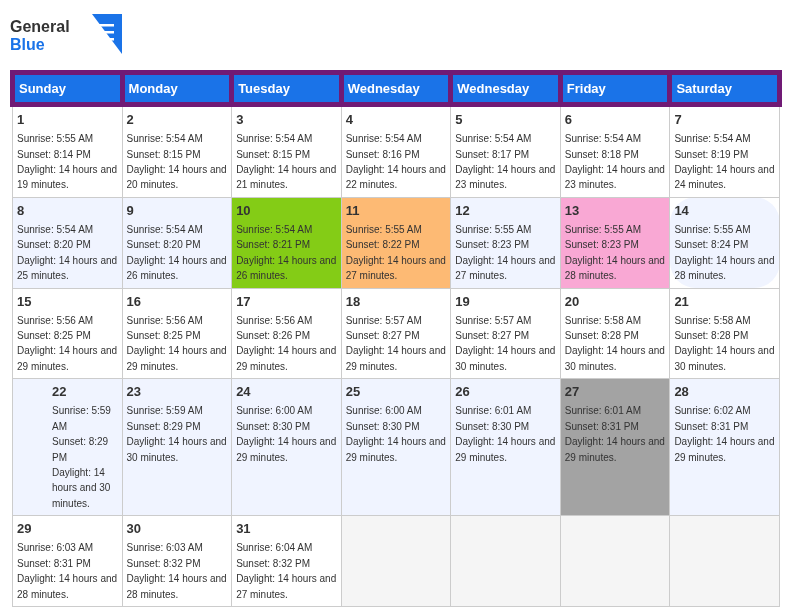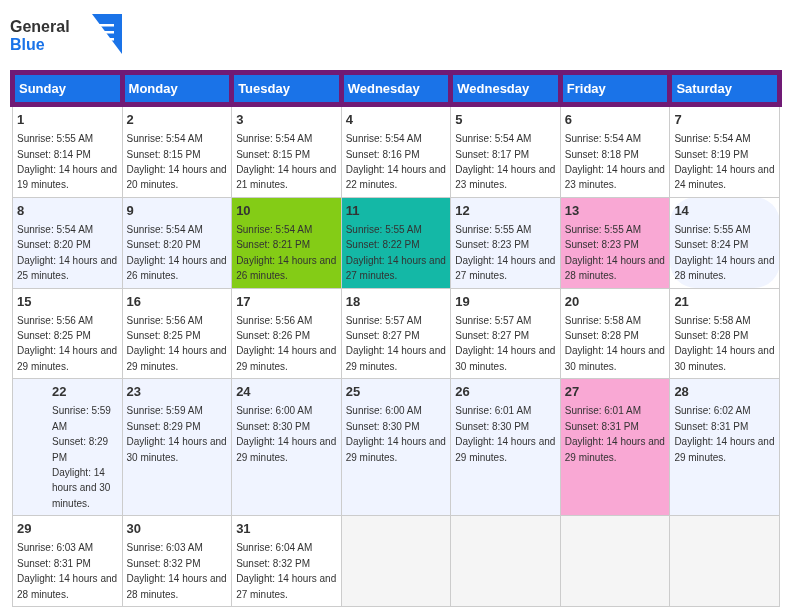--- a/index.html
+++ b/index.html
@@ -130,41 +130,41 @@
         <td><span class="day-number">3</span><span class="day-info">Sunrise: 5:54 AM<br>Sunset: 8:15 PM<br>Daylight: 14 hours and 21 minutes.</span></td>
         <td><span class="day-number">4</span><span class="day-info">Sunrise: 5:54 AM<br>Sunset: 8:16 PM<br>Daylight: 14 hours and 22 minutes.</span></td>
         <td><span class="day-number">5</span><span class="day-info">Sunrise: 5:54 AM<br>Sunset: 8:17 PM<br>Daylight: 14 hours and 23 minutes.</span></td>
         <td><span class="day-number">6</span><span class="day-info">Sunrise: 5:54 AM<br>Sunset: 8:18 PM<br>Daylight: 14 hours and 23 minutes.</span></td>
         <td><span class="day-number">7</span><span class="day-info">Sunrise: 5:54 AM<br>Sunset: 8:19 PM<br>Daylight: 14 hours and 24 minutes.</span></td>
       </tr>
       <tr>
         <td style="background: rgb(240, 244, 255);"><span class="day-number">8</span><span class="day-info">Sunrise: 5:54 AM<br>Sunset: 8:20 PM<br>Daylight: 14 hours and 25 minutes.</span></td>
         <td style="background: rgb(240, 244, 255);"><span class="day-number">9</span><span class="day-info">Sunrise: 5:54 AM<br>Sunset: 8:20 PM<br>Daylight: 14 hours and 26 minutes.</span></td>
         <td style="background: #84cc16;"><span class="day-number">10</span><span class="day-info">Sunrise: 5:54 AM<br>Sunset: 8:21 PM<br>Daylight: 14 hours and 26 minutes.</span></td>
-        <td style="background: #14b8a6;"><span class="day-number">11</span><span class="day-info">Sunrise: 5:55 AM<br>Sunset: 8:22 PM<br>Daylight: 14 hours and 27 minutes.</span></td>
+        <td style="background: #fdba74;"><span class="day-number">11</span><span class="day-info">Sunrise: 5:55 AM<br>Sunset: 8:22 PM<br>Daylight: 14 hours and 27 minutes.</span></td>
         <td style="background: rgb(240, 244, 255);"><span class="day-number">12</span><span class="day-info">Sunrise: 5:55 AM<br>Sunset: 8:23 PM<br>Daylight: 14 hours and 27 minutes.</span></td>
         <td style="background: #f9a8d4;"><span class="day-number">13</span><span class="day-info">Sunrise: 5:55 AM<br>Sunset: 8:23 PM<br>Daylight: 14 hours and 28 minutes.</span></td>
         <td style="background: rgb(240, 244, 255); border-radius: 26px;"><span class="day-number">14</span><span class="day-info">Sunrise: 5:55 AM<br>Sunset: 8:24 PM<br>Daylight: 14 hours and 28 minutes.</span></td>
       </tr>
       <tr>
         <td><span class="day-number">15</span><span class="day-info">Sunrise: 5:56 AM<br>Sunset: 8:25 PM<br>Daylight: 14 hours and 29 minutes.</span></td>
         <td><span class="day-number">16</span><span class="day-info">Sunrise: 5:56 AM<br>Sunset: 8:25 PM<br>Daylight: 14 hours and 29 minutes.</span></td>
         <td><span class="day-number">17</span><span class="day-info">Sunrise: 5:56 AM<br>Sunset: 8:26 PM<br>Daylight: 14 hours and 29 minutes.</span></td>
         <td><span class="day-number">18</span><span class="day-info">Sunrise: 5:57 AM<br>Sunset: 8:27 PM<br>Daylight: 14 hours and 29 minutes.</span></td>
         <td><span class="day-number">19</span><span class="day-info">Sunrise: 5:57 AM<br>Sunset: 8:27 PM<br>Daylight: 14 hours and 30 minutes.</span></td>
         <td><span class="day-number">20</span><span class="day-info">Sunrise: 5:58 AM<br>Sunset: 8:28 PM<br>Daylight: 14 hours and 30 minutes.</span></td>
         <td><span class="day-number">21</span><span class="day-info">Sunrise: 5:58 AM<br>Sunset: 8:28 PM<br>Daylight: 14 hours and 30 minutes.</span></td>
       </tr>
       <tr>
         <td style="background: rgb(240, 244, 255); padding-left: 39px;"><span class="day-number">22</span><span class="day-info">Sunrise: 5:59 AM<br>Sunset: 8:29 PM<br>Daylight: 14 hours and 30 minutes.</span></td>
         <td style="background: rgb(240, 244, 255);"><span class="day-number">23</span><span class="day-info">Sunrise: 5:59 AM<br>Sunset: 8:29 PM<br>Daylight: 14 hours and 30 minutes.</span></td>
         <td style="background: rgb(240, 244, 255);"><span class="day-number">24</span><span class="day-info">Sunrise: 6:00 AM<br>Sunset: 8:30 PM<br>Daylight: 14 hours and 29 minutes.</span></td>
         <td style="background: rgb(240, 244, 255);"><span class="day-number">25</span><span class="day-info">Sunrise: 6:00 AM<br>Sunset: 8:30 PM<br>Daylight: 14 hours and 29 minutes.</span></td>
         <td style="background: rgb(240, 244, 255);"><span class="day-number">26</span><span class="day-info">Sunrise: 6:01 AM<br>Sunset: 8:30 PM<br>Daylight: 14 hours and 29 minutes.</span></td>
-        <td style="background: #f9a8d4;"><span class="day-number">27</span><span class="day-info">Sunrise: 6:01 AM<br>Sunset: 8:31 PM<br>Daylight: 14 hours and 29 minutes.</span></td>
+        <td style="background: #a3a3a3;"><span class="day-number">27</span><span class="day-info">Sunrise: 6:01 AM<br>Sunset: 8:31 PM<br>Daylight: 14 hours and 29 minutes.</span></td>
         <td style="background: rgb(240, 244, 255);"><span class="day-number">28</span><span class="day-info">Sunrise: 6:02 AM<br>Sunset: 8:31 PM<br>Daylight: 14 hours and 29 minutes.</span></td>
       </tr>
       <tr>
         <td><span class="day-number">29</span><span class="day-info">Sunrise: 6:03 AM<br>Sunset: 8:31 PM<br>Daylight: 14 hours and 28 minutes.</span></td>
         <td><span class="day-number">30</span><span class="day-info">Sunrise: 6:03 AM<br>Sunset: 8:32 PM<br>Daylight: 14 hours and 28 minutes.</span></td>
         <td><span class="day-number">31</span><span class="day-info">Sunrise: 6:04 AM<br>Sunset: 8:32 PM<br>Daylight: 14 hours and 27 minutes.</span></td>
         <td class="empty-cell"></td>
         <td class="empty-cell"></td>
         <td class="empty-cell"></td>
         <td class="empty-cell"></td>

